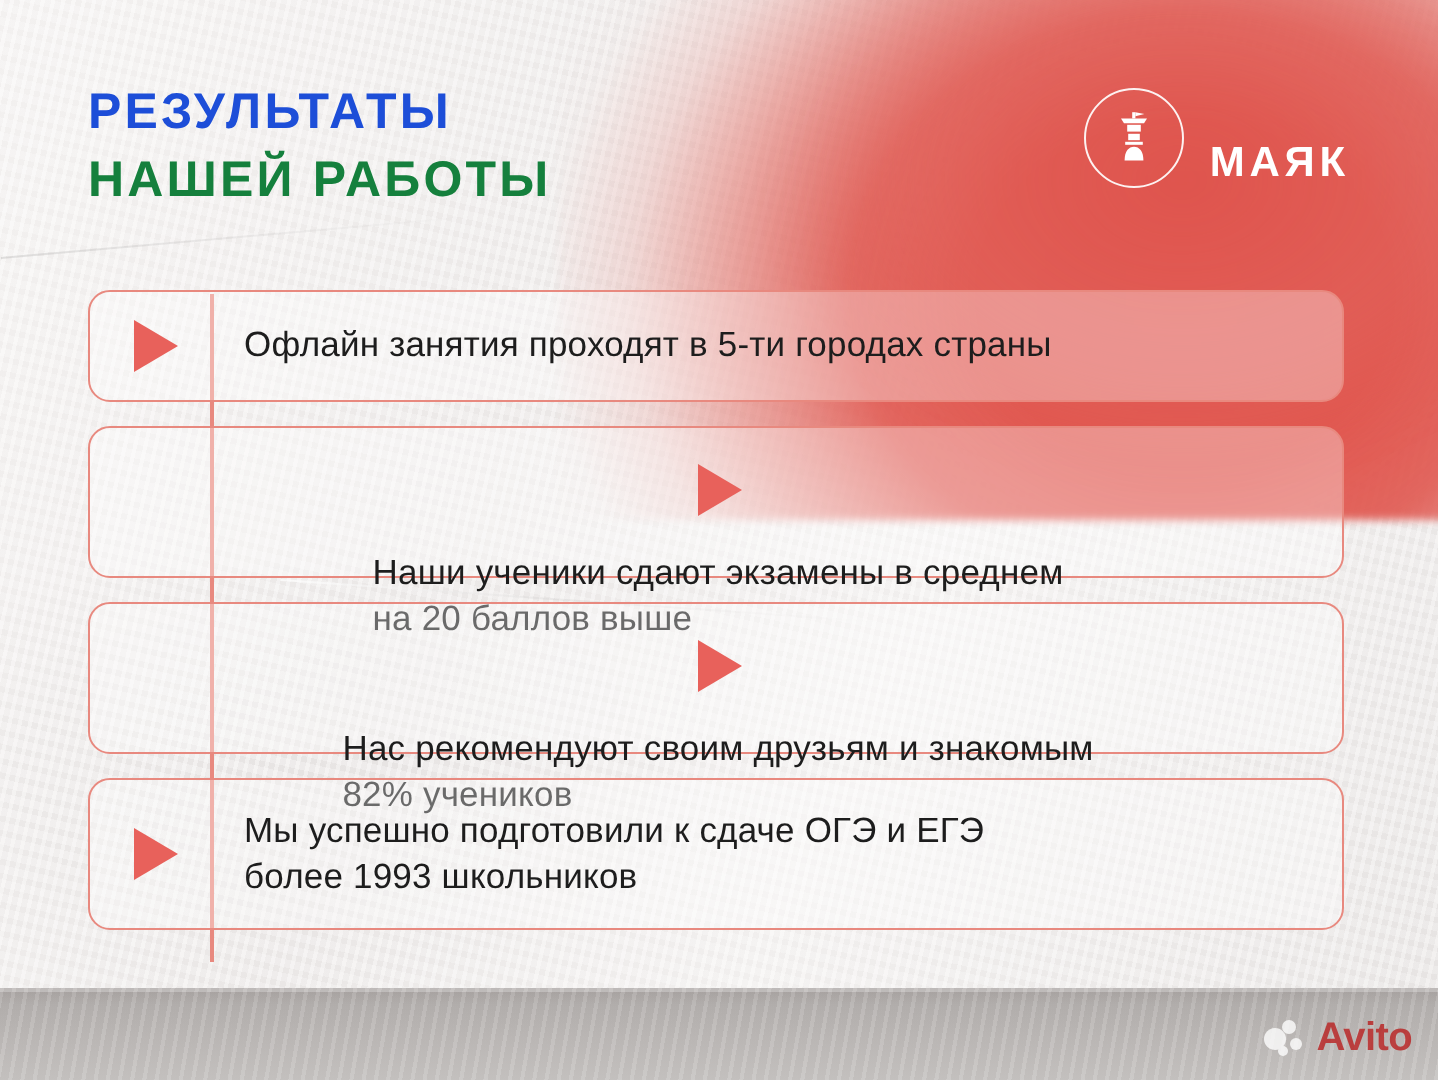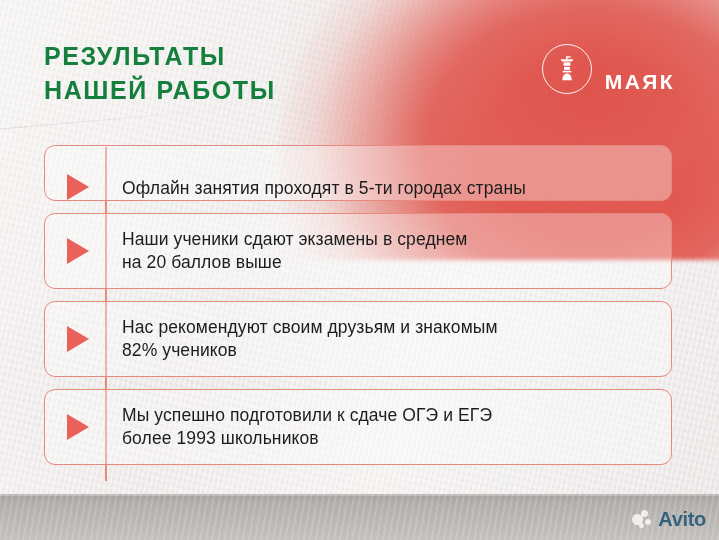--- a/index.html
+++ b/index.html
@@ -104,21 +104,21 @@
     left: 44px; top: 40px;
     z-index: 5;
   }
   .title-line {
     font-size: 25px;
     font-weight: bold;
     letter-spacing: 1.6px;
     line-height: 1.35;
     white-space: nowrap;
   }
-  .title-top { color: #15803d; }
+  .title-top { color: #1d4ed8; }
   .title-bottom { color: #15803d; }
 
   .logo {
     position: absolute;
     right: 44px; top: 44px;
     display: flex;
     align-items: flex-end;
     gap: 13px;
     z-index: 5;
   }
@@ -157,23 +157,23 @@
   .row {
     position: relative;
     box-sizing: border-box;
     border: 1.7px solid #e8897f;
     border-radius: 11px;
     background: rgba(255,255,255,.34);
     display: flex;
     align-items: center;
     margin-bottom: 12px;
   }
-  .row-1 { height: 56px; align-items: flex-end; }
-  .row-2 { height: 76px; }
-  .row-3 { height: 76px; }
+  .row-1 { height: 56px; }
+  .row-2 { height: 76px; flex-direction: column; }
+  .row-3 { height: 76px; flex-direction: column; }
   .row-4 { height: 76px; margin-bottom: 0; }
 
   .marker {
     width: 61px;
     flex: 0 0 61px;
     display: flex;
     align-items: center;
     justify-content: center;
   }
   .tri {
@@ -213,21 +213,21 @@
     position: absolute;
     display: block;
     border-radius: 50%;
     background: #ffffff;
   }
   .avito-c1 { width: 11px; height: 11px; left: 0;  top: 4px; }
   .avito-c2 { width: 7px;  height: 7px;  left: 9px; top: 0px; }
   .avito-c3 { width: 6px;  height: 6px;  left: 13px; top: 9px; }
   .avito-c4 { width: 5px;  height: 5px;  left: 7px;  top: 13px; }
   .avito-text {
-    color: #0c4a6e;
+    color: #b91c1c;
     font-size: 20px;
     font-weight: bold;
     letter-spacing: -.3px;
     line-height: 1;
   }
 </style>
 </head>
 <body>
 
 <div class="slide">

